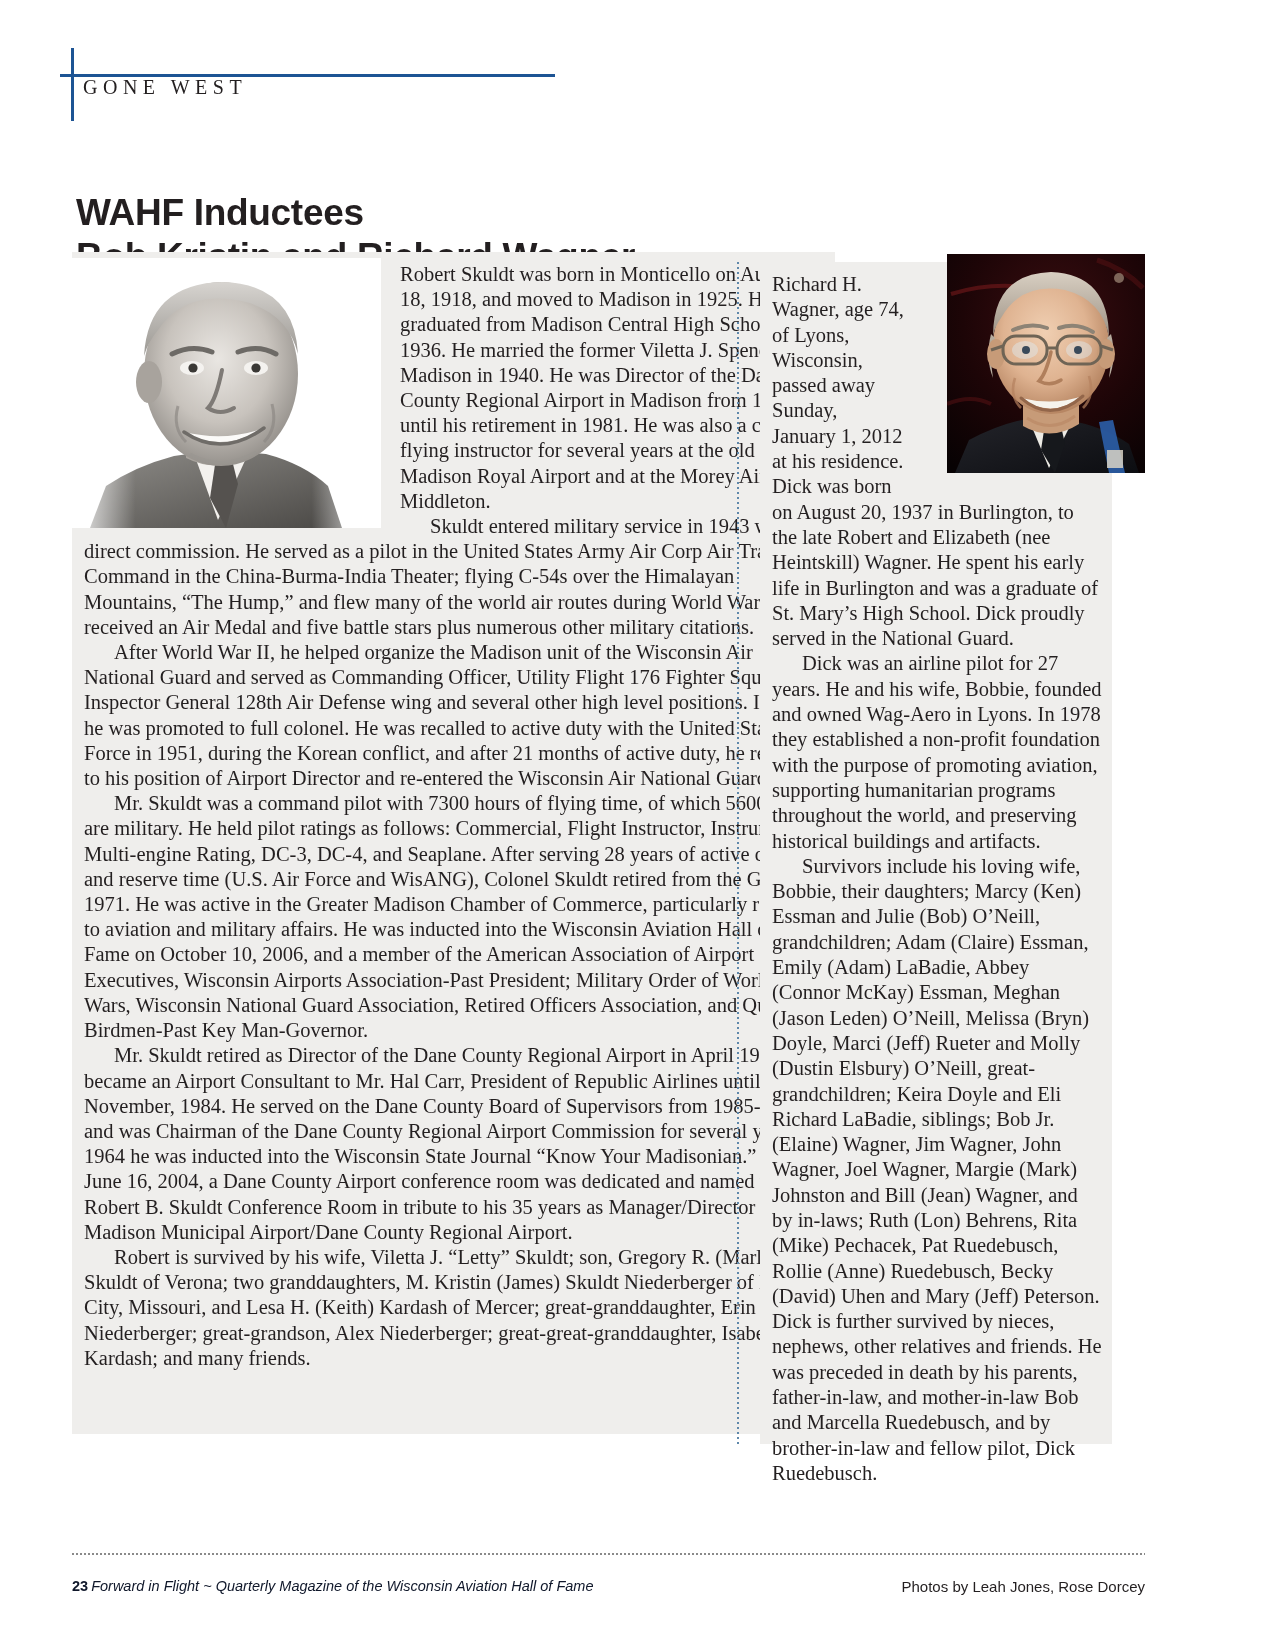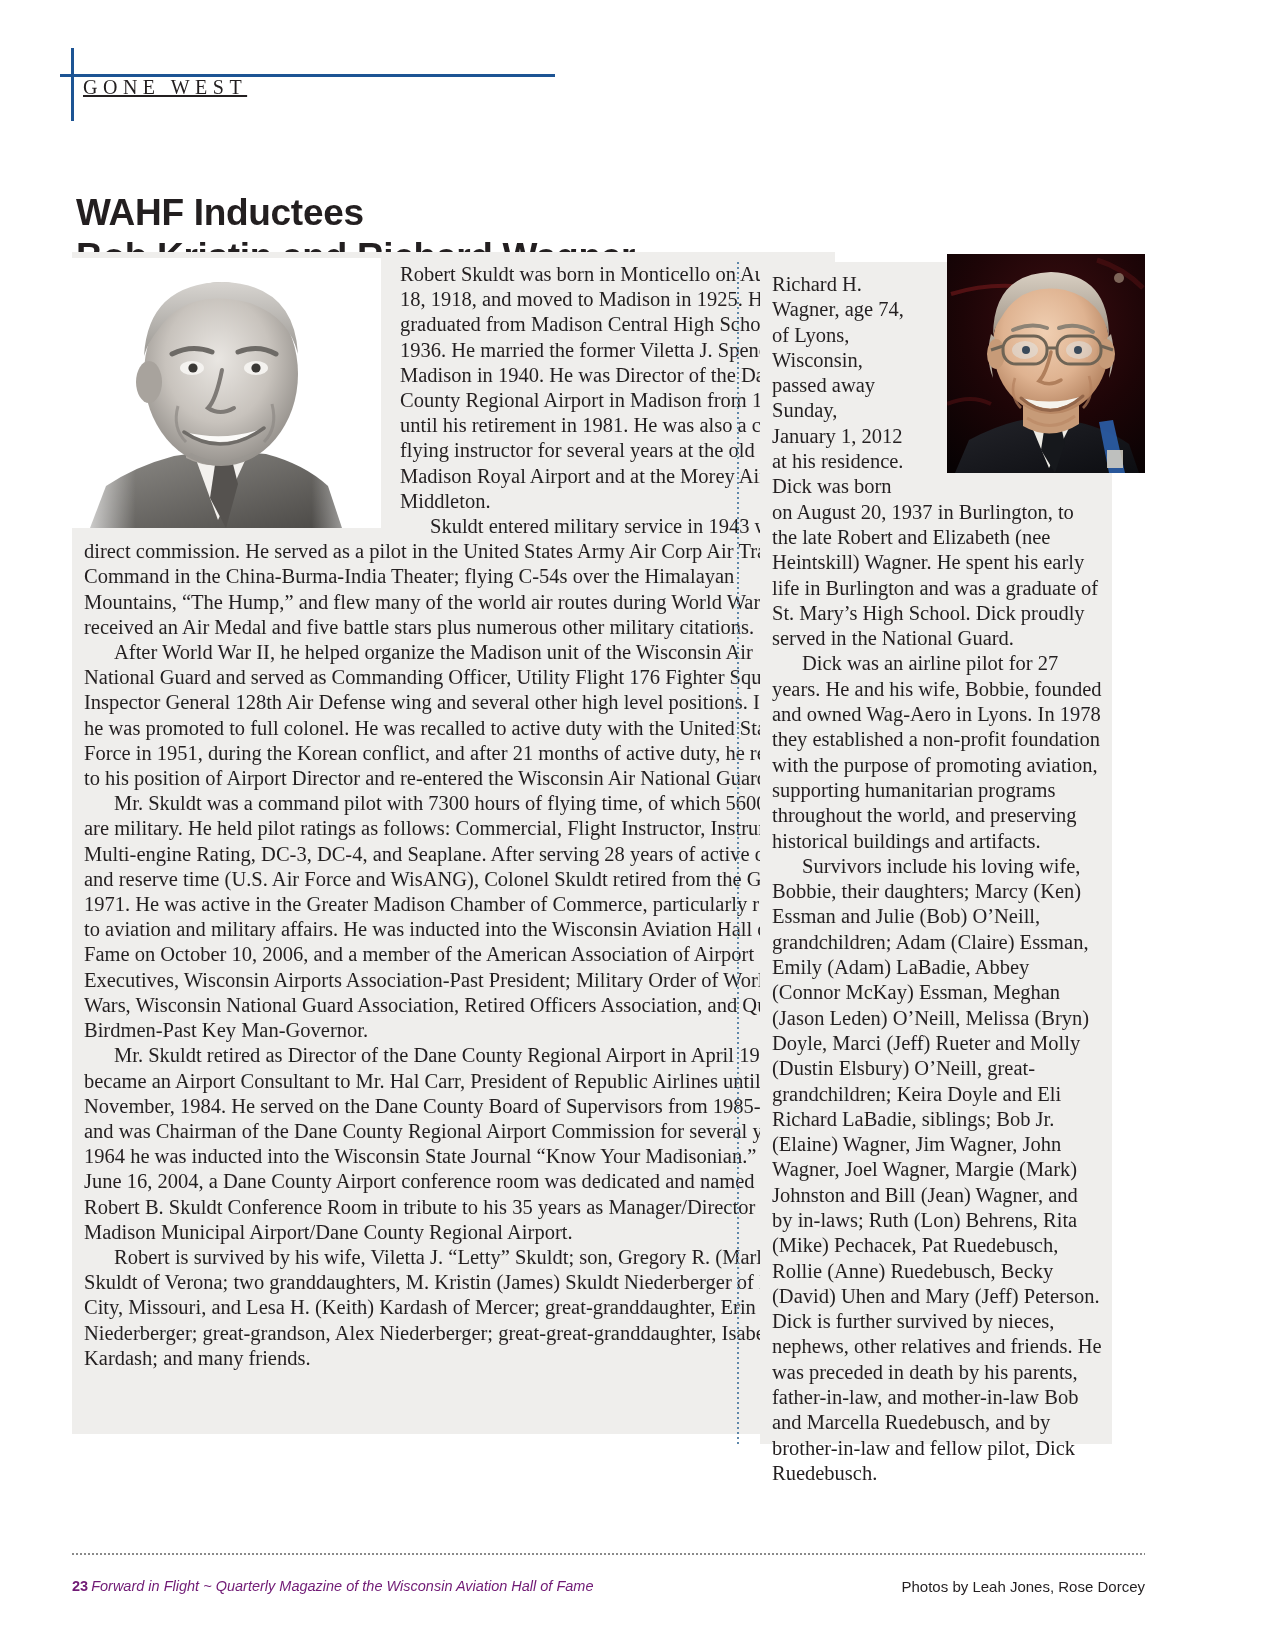--- a/index.html
+++ b/index.html
@@ -34,21 +34,20 @@
     background: #1d5494;
   }
   #kicker {
     position: absolute;
     left: 83px;
     top: 76px;
     font-family: "Liberation Serif", "DejaVu Serif", serif;
     font-size: 20px;
     letter-spacing: 5.5px;
     color: #231f20;
-    text-decoration: underline;
   }
 
   
   #headline {
     position: absolute;
     left: 76px;
     top: 166px;
     width: 900px;
     font-family: "Liberation Sans Narrow", "Liberation Sans", sans-serif;
     font-weight: bold;
@@ -139,21 +138,21 @@
     width: 1073px;
     height: 2px;
     background-image: repeating-linear-gradient(to right, #8a8a8a 0 2px, rgba(255,255,255,0) 2px 4px);
   }
   #footer-left {
     position: absolute;
     left: 72px;
     top: 1578px;
     font-family: "Liberation Sans Narrow", "Liberation Sans", sans-serif;
     font-size: 14.5px;
-    color: #701a75;
+    color: #0f172a;
     white-space: nowrap;
   }
   #footer-left .pagenum {
     font-weight: bold;
     font-style: normal;
     margin-right: 3px;
   }
   #footer-left .credit-ital { font-style: italic; }
   #footer-right {
     position: absolute;

